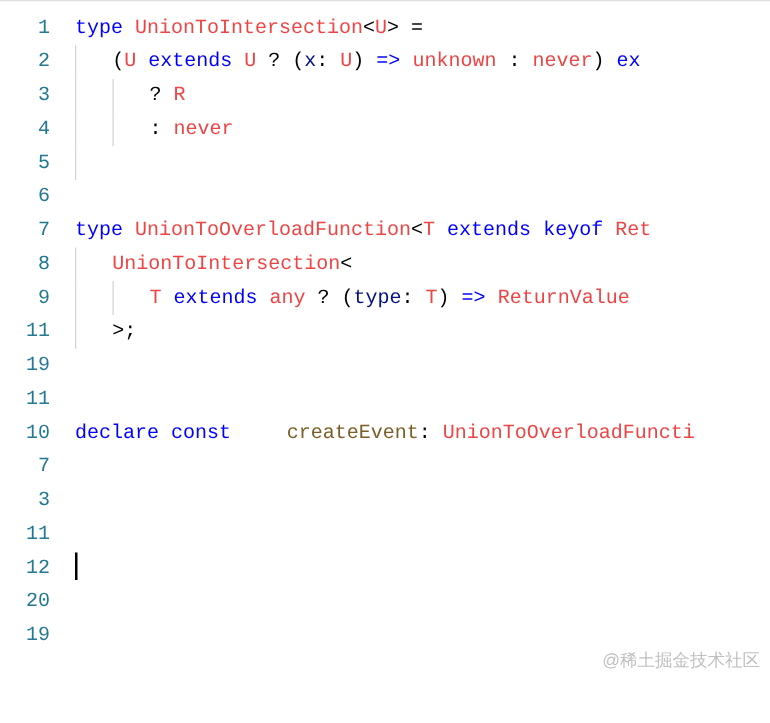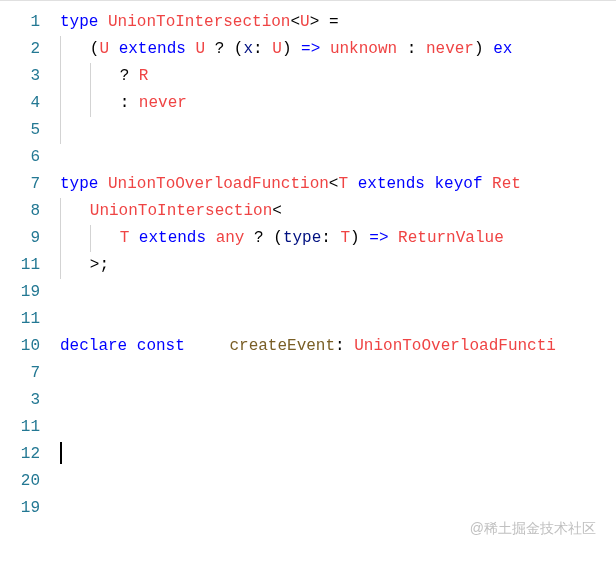--- a/index.html
+++ b/index.html
@@ -57,21 +57,21 @@
     .cursor {
       display: inline-block;
       width: 2px;
       height: 22px;
       background: #000000;
       vertical-align: middle;
       margin-top: -2px;
     }
     .watermark {
       position: absolute;
-      right: 20px;
+      right: 8px;
       bottom: 40px;
       color: #c0c0c0;
       font-size: 14px;
       font-family: sans-serif;
     }
   </style>
 </head>
 <body>
 
 <div class="editor">

